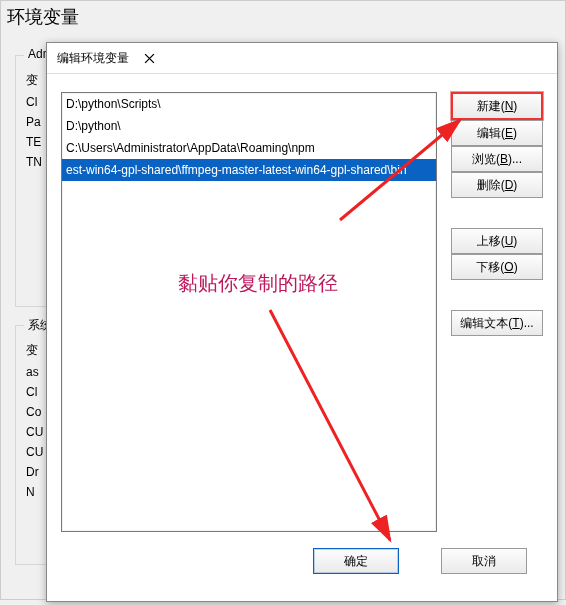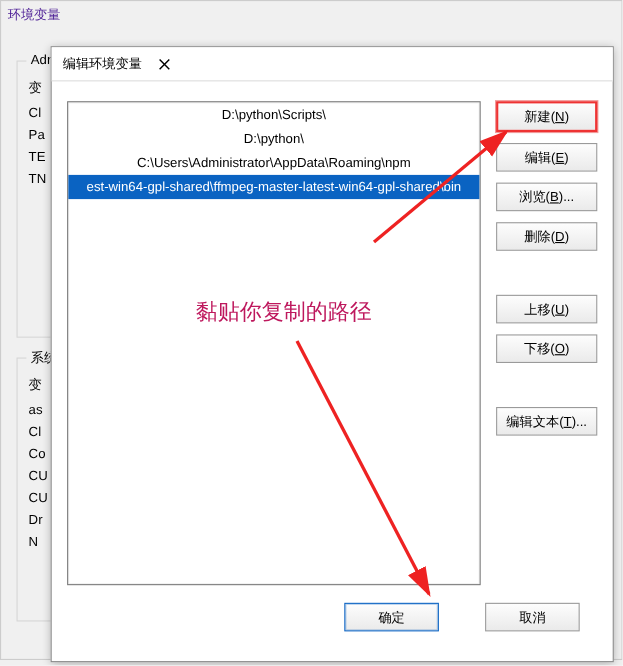--- a/index.html
+++ b/index.html
@@ -1,37 +1,37 @@
 <!DOCTYPE html>
 <html><head>
 <meta charset="utf-8">
 <style>
   html,body{margin:0;padding:0;font-family:"Microsoft YaHei","Segoe UI",Arial,sans-serif;font-size:12px;background:#f0f0f0;color:#000;}
   .viewport{position:relative;width:566px;height:605px;overflow:hidden;background:#f0f0f0;}
   
   .back-window{position:absolute;left:0;top:0;width:566px;height:600px;background:#f0f0f0;border:1px solid #ccc;box-sizing:border-box;}
-  .back-title{position:absolute;left:6px;top:4px;color:#4c1d95;font-size:12px;}
+  .back-title{position:absolute;left:6px;top:4px;color:#000000;font-size:18px;}
   .back-group{position:absolute;left:14px;border:1px solid #d6d6d6;box-sizing:border-box;width:540px;background:#f0f0f0;}
   .back-group.upper{top:54px;height:252px;}
   .back-group.lower{top:324px;height:240px;}
   .group-legend{position:absolute;left:8px;top:-9px;background:#f0f0f0;padding:0 4px;font-size:12px;color:#000;}
   .trunc-col{position:absolute;left:10px;top:16px;display:flex;flex-direction:column;gap:6px;font-size:12px;color:#000;}
   
   .dialog{position:absolute;left:46px;top:42px;width:512px;height:560px;background:#fff;border:1px solid #888;box-shadow:0 2px 8px rgba(0,0,0,.3);box-sizing:border-box;}
   .dlg-titlebar{height:30px;display:flex;align-items:center;justify-content:flex-start;padding:0 0 0 10px;border-bottom:1px solid #ddd;background:#fff;}
   .dlg-title{font-size:12px;color:#000;}
   .dlg-close{width:40px;height:30px;display:flex;align-items:center;justify-content:center;cursor:default;}
   .dlg-close svg{width:11px;height:11px;}
   .dlg-body{position:relative;padding:18px 14px 10px 14px;height:calc(100% - 30px);box-sizing:border-box;}
-  .dlg-content{display:flex;gap:14px;height:100%;text-align:center;}
+  .dlg-content{display:flex;gap:14px;height:100%;}
   .listbox{flex:1;border:1px solid #7a7a7a;background:#fff;height:440px;overflow:hidden;box-sizing:border-box;box-shadow:inset 0 0 0 1px rgba(0,0,0,.05);}
   .listbox .item{padding:2px 4px;font-size:12px;line-height:18px;color:#000;white-space:nowrap;overflow:hidden;}
   .listbox .item.selected{background:#0a63c2;color:#fff;}
   .btn-col{width:92px;display:flex;flex-direction:column;}
-  .btn{height:24px;border:1px solid #9a9a9a;background:linear-gradient(#fdfdfd,#eaeaea);font-size:12px;color:#000;display:flex;align-items:center;justify-content:center;cursor:default;margin-bottom:10px;}
+  .btn{height:24px;border:1px solid #9a9a9a;background:linear-gradient(#fdfdfd,#eaeaea);font-size:12px;color:#000;display:flex;align-items:center;justify-content:center;cursor:default;}
   .btn u{text-decoration:underline;}
   .btn.highlight{border:2px solid #e33; box-shadow:0 0 0 1px rgba(227,51,51,.5);} 
   .gap-lg{height:30px;}
   .footer{position:absolute;right:14px;bottom:12px;display:flex;gap:10px;}
   .footer .btn{width:84px;margin:16px;}
   .footer .btn.default{border:1px solid #0a63c2;box-shadow:inset 0 0 0 1px rgba(10,99,194,.25);}
 
   
   .annotation-text{position:absolute;color:#be185d;font-size:20px;font-weight:500;pointer-events:none;}
   .arrow{position:absolute;pointer-events:none;}

